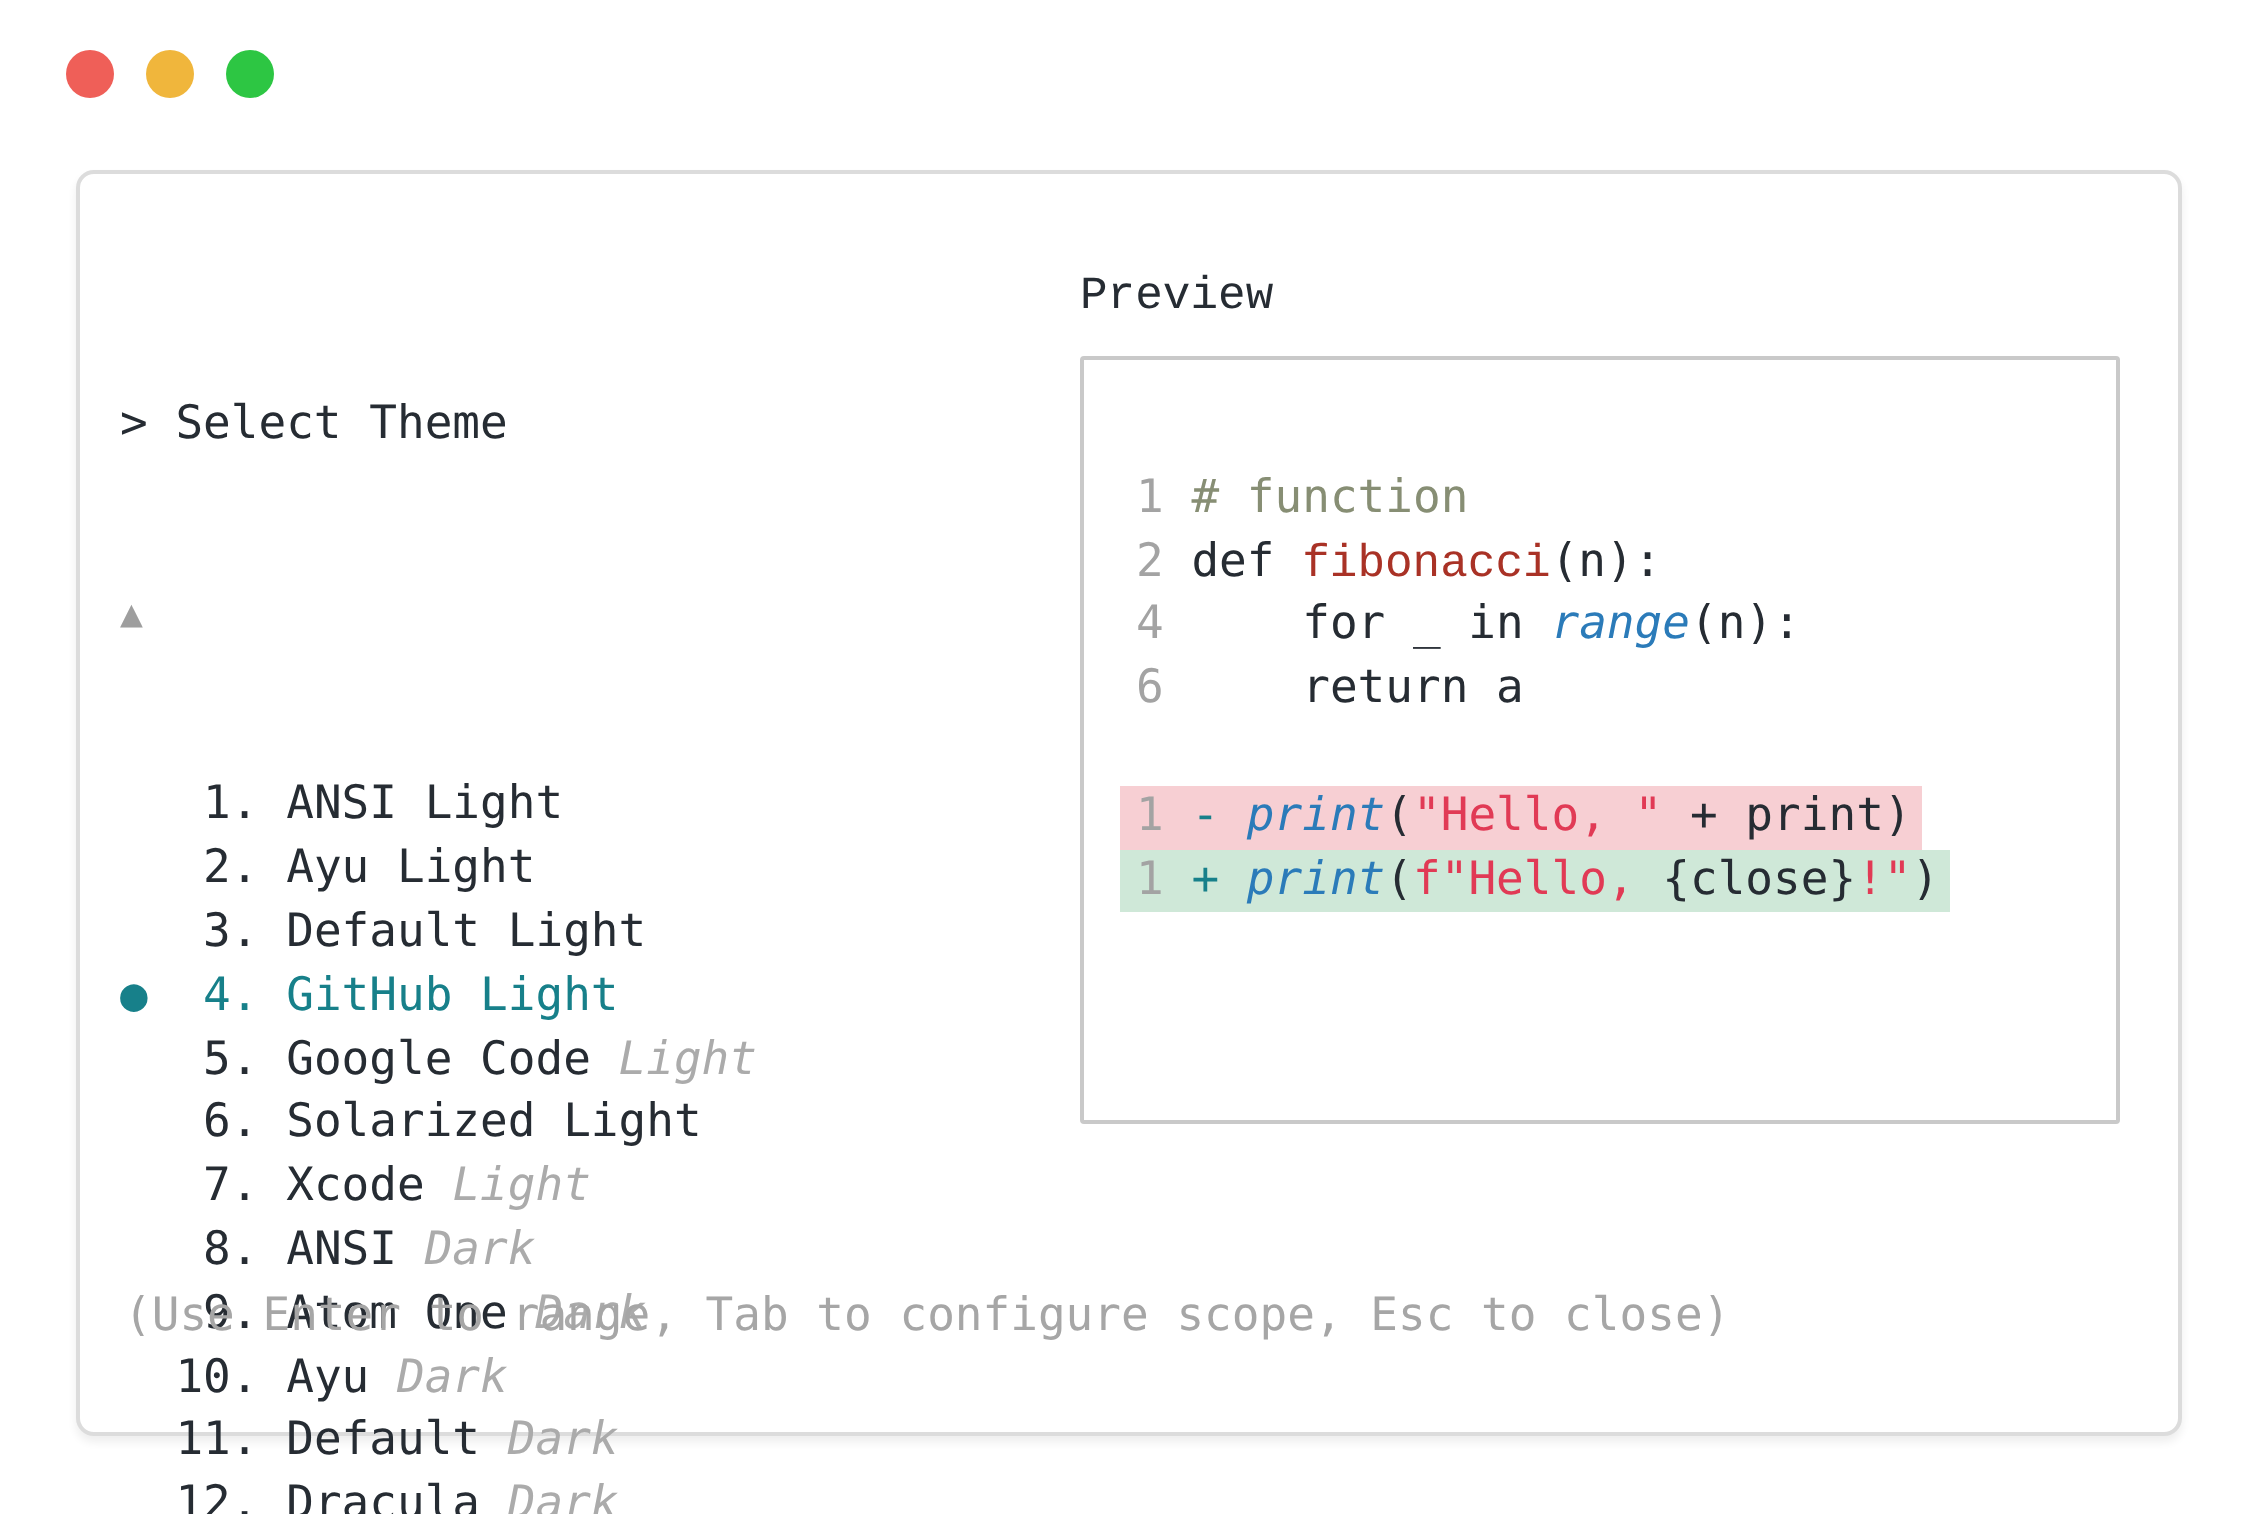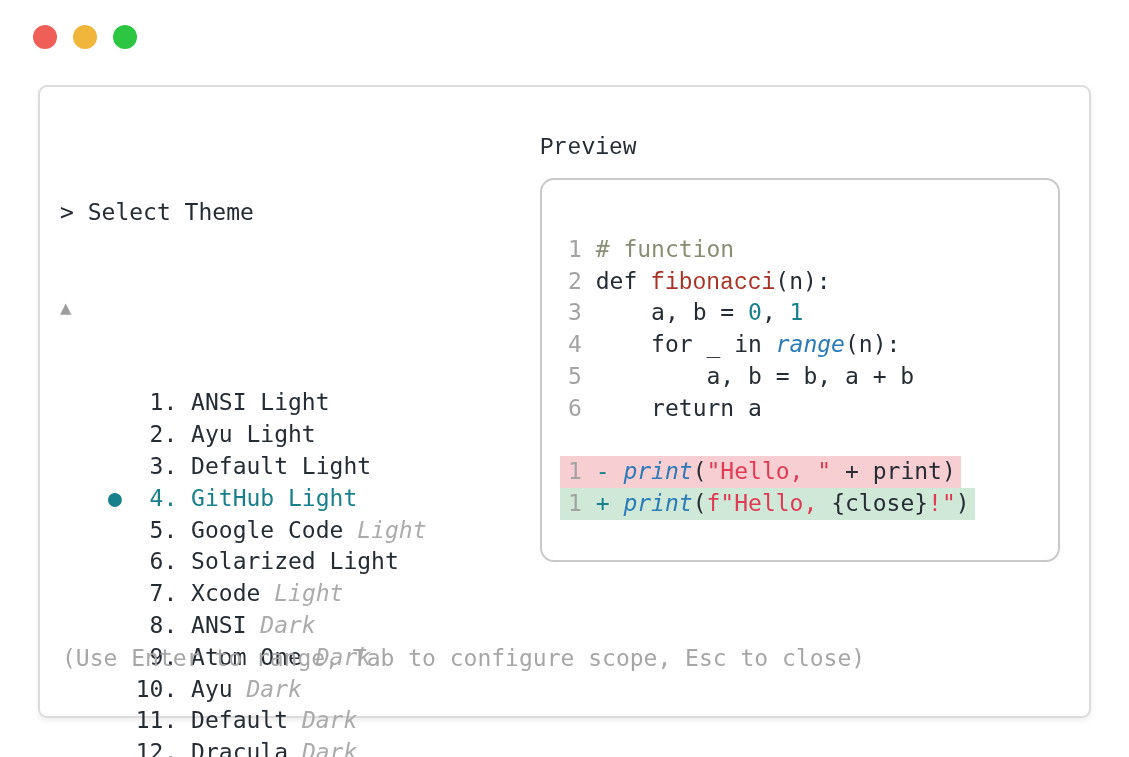--- a/index.html
+++ b/index.html
@@ -24,32 +24,32 @@
 
   .panel{
     position:absolute;left:38px;top:85px;width:1053px;height:633px;
     background:#fff;border:2px solid #DCDCDC;border-radius:9px;
     box-shadow:0 3px 5px rgba(0,0,0,0.07);
   }
   .picker-col{position:absolute;left:20px;top:46px;white-space:pre;}
   .prompt{color:var(--text);}
   .scroll-ind{display:block;height:31.8px;}
   .scroll-ind.up{color:#9E9E9E;font-size:19px;}
-  .theme-row{white-space:pre;height:31.8px;cursor:pointer;margin-left:48px;}
+  .theme-row{white-space:pre;height:31.8px;cursor:pointer;}
   .theme-row .bullet{color:var(--accent);}
   .theme-row .num,.theme-row .name{color:var(--text);}
   .theme-row .variant{color:var(--muted);font-style:italic;}
   .theme-row.selected .num,.theme-row.selected .name{color:var(--accent);}
   .help{position:absolute;left:22px;top:556px;color:#A6A6A6;white-space:pre;}
 
   .preview-col{position:absolute;left:500px;top:46px;}
   .preview-title{color:var(--text);font-family:Liberation Mono, monospace;}
   .preview-pane{
     margin-top:13px;width:520px;height:384px;background:#fff;
-    border:2px solid #C9C9C9;border-radius:14px;
+    border:2px solid #C9C9C9;border-radius:2px;
     padding:54px 0 0 26px;overflow:hidden;
   }
   .code-line{white-space:pre;height:31.8px;}
   .code-gap{height:31.8px;}
   .tk-lineno{color:var(--line-number);}
   .tk-plain{color:var(--text);text-align:center;}
   .tk-comment{color:var(--comment);}
   .tk-func{color:var(--function-name);font-family:Liberation Mono, monospace;}
   .tk-num{color:var(--number-literal);}
   .tk-builtin{color:var(--builtin);font-style:italic;}
@@ -76,23 +76,21 @@
     <div id="theme-list"><div class="theme-row"><span class="bullet">  </span><span class="num"> 1. </span><span class="name">ANSI Light</span></div><div class="theme-row"><span class="bullet">  </span><span class="num"> 2. </span><span class="name">Ayu Light</span></div><div class="theme-row"><span class="bullet">  </span><span class="num"> 3. </span><span class="name">Default Light</span></div><div class="theme-row selected"><span class="bullet">● </span><span class="num"> 4. </span><span class="name">GitHub Light</span></div><div class="theme-row"><span class="bullet">  </span><span class="num"> 5. </span><span class="name">Google Code</span><span class="variant"> Light</span></div><div class="theme-row"><span class="bullet">  </span><span class="num"> 6. </span><span class="name">Solarized Light</span></div><div class="theme-row"><span class="bullet">  </span><span class="num"> 7. </span><span class="name">Xcode</span><span class="variant"> Light</span></div><div class="theme-row"><span class="bullet">  </span><span class="num"> 8. </span><span class="name">ANSI</span><span class="variant"> Dark</span></div><div class="theme-row"><span class="bullet">  </span><span class="num"> 9. </span><span class="name">Atom One</span><span class="variant"> Dark</span></div><div class="theme-row"><span class="bullet">  </span><span class="num">10. </span><span class="name">Ayu</span><span class="variant"> Dark</span></div><div class="theme-row"><span class="bullet">  </span><span class="num">11. </span><span class="name">Default</span><span class="variant"> Dark</span></div><div class="theme-row"><span class="bullet">  </span><span class="num">12. </span><span class="name">Dracula</span><span class="variant"> Dark</span></div></div>
     
   </div>
 
   <div class="preview-col">
     <div class="preview-title">Preview</div>
     <div class="preview-pane">
       <div id="code-block">
           <div class="code-line"><span class="tk-lineno">1 </span><span class="tk-comment"># function</span></div>
           <div class="code-line"><span class="tk-lineno">2 </span><span class="tk-plain">def </span><span class="tk-func">fibonacci</span><span class="tk-plain">(n):</span></div>
-          <div class="code-line"><span class="tk-lineno">3 </span><span class="tk-plain">    a, b = </span><span class="tk-num">0</span><span class="tk-plain">, </span><span class="tk-num">1</span></div>
           <div class="code-line"><span class="tk-lineno">4 </span><span class="tk-plain">    for _ in </span><span class="tk-builtin">range</span><span class="tk-plain">(n):</span></div>
-          <div class="code-line"><span class="tk-lineno">5 </span><span class="tk-plain">        a, b = b, a + b</span></div>
           <div class="code-line"><span class="tk-lineno">6 </span><span class="tk-plain">    return a</span></div>
         </div>
       <div class="code-gap"></div>
       <div id="diff-block">
           <div class="code-line"><span class="diff-span removed"><span class="tk-lineno">1 </span><span class="tk-accent">- </span><span class="tk-builtin">print</span><span class="tk-plain">(</span><span class="tk-string">"Hello, "</span><span class="tk-plain"> + print)</span></span></div>
           <div class="code-line"><span class="diff-span added"><span class="tk-lineno">1 </span><span class="tk-accent">+ </span><span class="tk-builtin">print</span><span class="tk-plain">(</span><span class="tk-string">f"Hello, </span><span class="tk-plain">{close}</span><span class="tk-string">!"</span><span class="tk-plain">)</span></span></div>
         </div>
     </div>
   </div>
 

